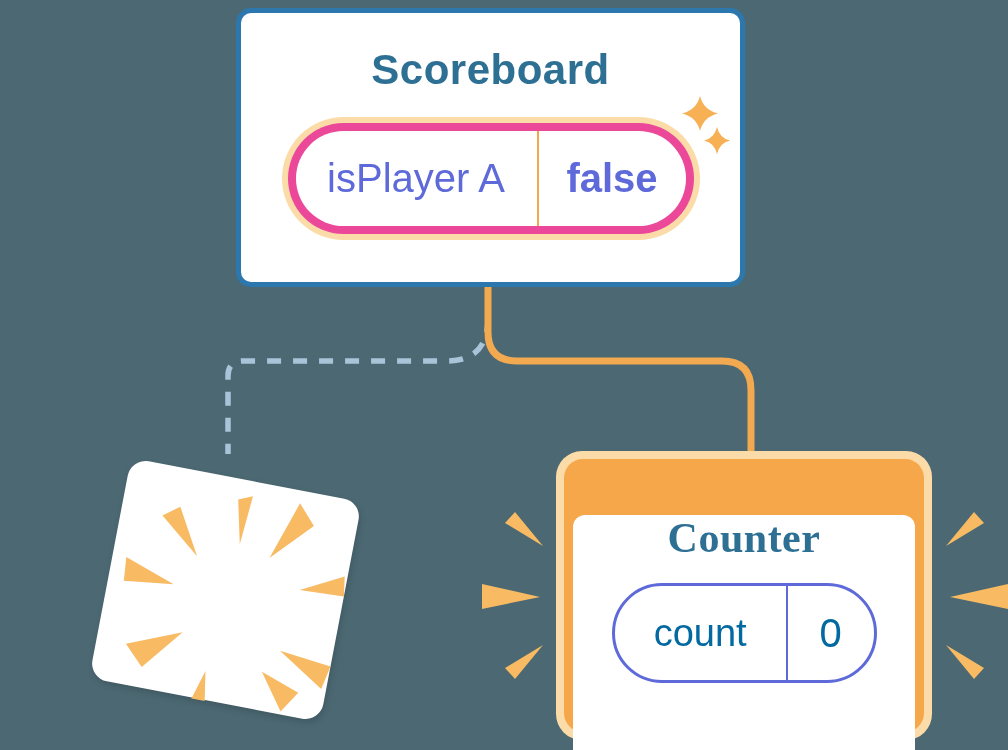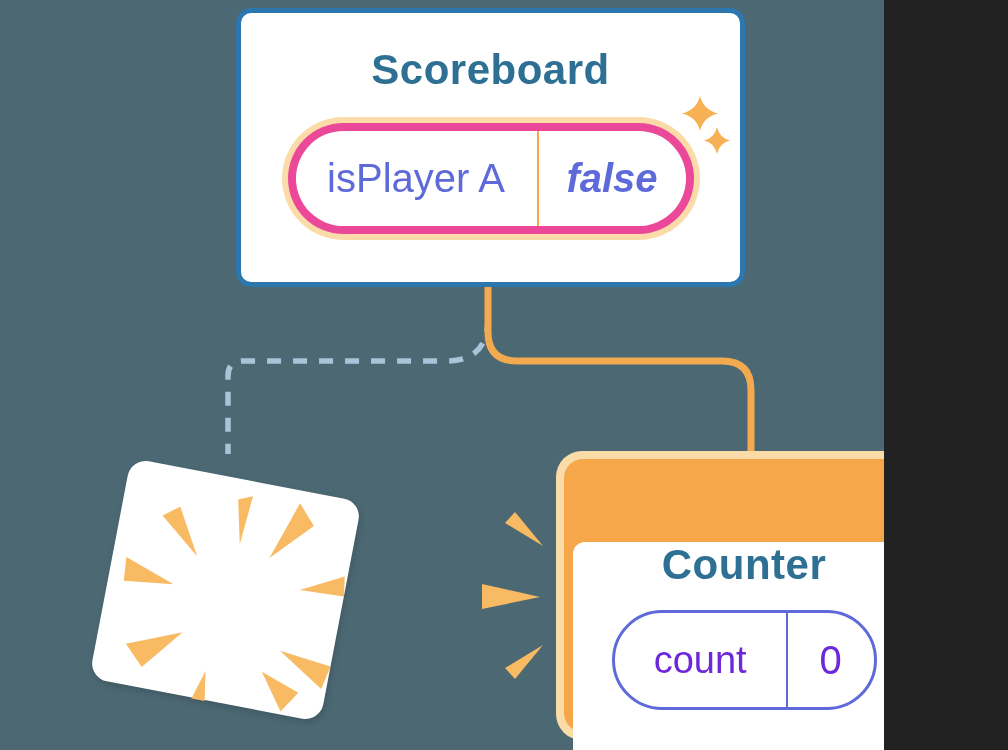--- a/index.html
+++ b/index.html
@@ -1,17 +1,17 @@
 <!DOCTYPE html>
 <html><head>
 <meta charset="utf-8">
 <style>
   html,body{margin:0;padding:0;background:#222;}
   #stage{
-    position:relative;width:884px;height:750px;overflow:hidden;
+    position:relative;width:1008px;height:750px;overflow:hidden;
     background:#4C6973;
     font-family:"Liberation Sans","DejaVu Sans",sans-serif;
   }
   svg.layer{position:absolute;left:0;top:0;width:1008px;height:750px;pointer-events:none;}
   #connector-layer{z-index:1;}
   #overlay-layer{z-index:3;}
 
   
   .scoreboard-card{
     position:absolute;left:236px;top:8px;width:509px;height:279px;
@@ -34,44 +34,44 @@
   }
   .state-pill-body{
     box-sizing:border-box;width:100%;height:100%;
     background:#fff;border-radius:50px;display:flex;overflow:hidden;
   }
   .state-pill-body .cell{
     display:flex;align-items:center;justify-content:center;
     font-size:40px;color:#5E6AD9;
   }
   .state-pill-body .cell.label{flex:1.64;}
-  .state-pill-body .cell.value{flex:1;font-weight:700;font-style:italic;}
+  .state-pill-body .cell.value{flex:1;font-weight:700;}
   .state-pill-body .divider{width:2px;background:#F5A74A;}
 
   
   .counter-card{
     position:absolute;left:556px;top:451px;width:376px;height:289px;
     box-sizing:border-box;background:#FBDCA9;border-radius:26px;padding:8px;z-index:2;
   }
   .counter-ring{
     box-sizing:border-box;width:100%;height:100%;
     background:#F5A74A;border-radius:19px;padding:9px;
   }
   .counter-body{
     box-sizing:border-box;width:100%;height:100%;
     background:#fff;border-radius:12px;
   }
-  .counter-body .component-title{margin-top:74px;}
+  .counter-body .component-title{margin-top:47px;font-family:Liberation Serif, serif;}
   .count-pill{
     box-sizing:border-box;margin:22px auto 0;width:265px;height:100px;
     border:3px solid #5E6AD9;border-radius:52px;display:flex;overflow:hidden;background:#fff;
   }
   .count-pill .cell{
     display:flex;align-items:center;justify-content:center;
-    font-size:38px;color:#6d28d9;
+    font-size:38px;color:#0369a1;
   }
   .count-pill .cell.label{flex:2;}
   .count-pill .cell.value{flex:1;font-size:40px;}
   .count-pill .divider{width:2px;background:#5E6AD9;}
 
   
   .poof-card{
     position:absolute;left:108px;top:478px;width:235px;height:224px;
     background:#fff;border-radius:18px;transform:rotate(10.8deg);
     box-shadow:2px 3px 6px rgba(30,45,50,.25);z-index:2;

